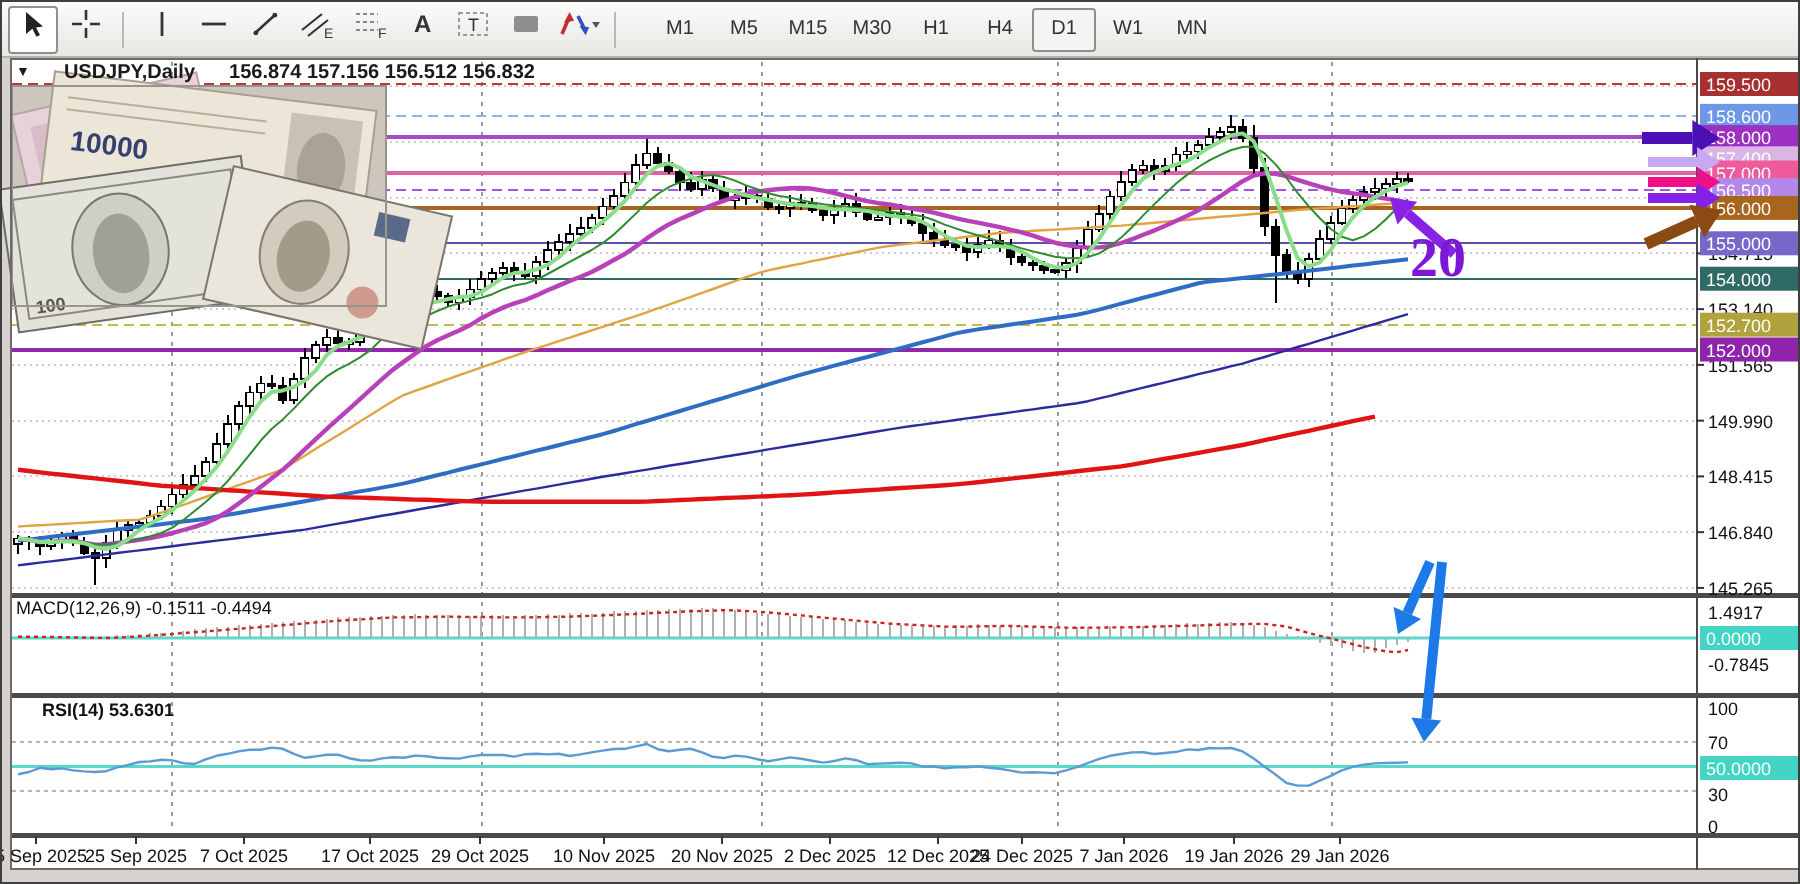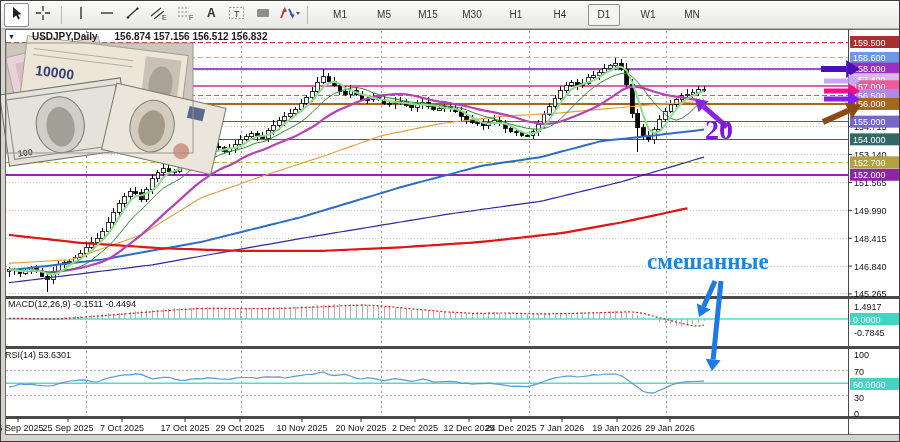--- a/index.html
+++ b/index.html
@@ -5,31 +5,31 @@
   html,body{margin:0;padding:0;background:#9a9a9a;font-family:"Liberation Sans",sans-serif;}
   .window{position:relative;width:900px;height:442px;background:#d6d3ce;border:1px solid #3f3f3f;
           box-sizing:border-box;overflow:hidden;}
   .toolbar{position:absolute;left:0;top:0;width:100%;height:28px;
            background:linear-gradient(#fbfbfa,#e7e7e4);border-bottom:1px solid #b2b2af;
            display:flex;align-items:center;padding-left:3px;box-sizing:border-box;gap:1px;z-index:5;}
   .tbtn{width:23px;height:22px;display:flex;align-items:center;justify-content:center;
         border:1px solid transparent;border-radius:2px;}
   .tbtn.active{background:#ffffff;border-color:#8f8f8f;}
   .tsep{width:1px;height:18px;background:#b8b8b5;margin:0 5px;}
-  .tfwrap{display:flex;margin-left:10px;gap:12px;}
+  .tfwrap{display:flex;margin-left:10px;}
   .tfbtn{min-width:22px;height:20px;display:flex;align-items:center;justify-content:center;
          font-size:10px;color:#333;padding:0 4px;border:1px solid transparent;}
   .tfbtn.active{border-color:#8f8f8f;background:#f4f4f2;border-radius:2px;}
   #cv{position:absolute;left:0;top:0;}
   .title{position:absolute;left:7px;top:30px;font-size:10px;font-weight:bold;color:#1a1a1a;
          display:flex;gap:17px;align-items:center;z-index:4;}
   .tri{font-size:7px;line-height:1;}
   .pane-label{position:absolute;font-size:9px;color:#111;z-index:4;}
   #macd-label{left:7px;top:298px;text-align:center;}
-  #rsi-label{left:4px;top:349px;}
+  #rsi-label{left:20px;top:349px;font-weight:bold;}
   .annot{position:absolute;font-family:Liberation Serif, serif;font-weight:bold;z-index:4;}
   #mixed{left:646px;top:248px;font-size:23px;}
   #ma20{left:704px;top:113px;font-size:28px;}
 </style>
 </head>
 <body>
 
 <div class="window">
   <div class="toolbar" id="toolbar">
       <div class="tbtn active">
@@ -693,15 +693,14 @@
         </g>
       </g>
     </svg>
   <div class="title">
     <span class="tri">▼</span>
     <span>USDJPY,Daily</span>
     <span>156.874 157.156 156.512 156.832</span>
   </div>
   <div class="pane-label" id="macd-label">MACD(12,26,9) -0.1511 -0.4494</div>
   <div class="pane-label" id="rsi-label">RSI(14) 53.6301</div>
-  <div class="annot" id="mixed" style="color: rgb(27, 134, 221);">смешанные</div>
   <div class="annot" id="ma20" style="color: rgb(125, 23, 214);">20</div>
 </div>
 
 </body></html>

